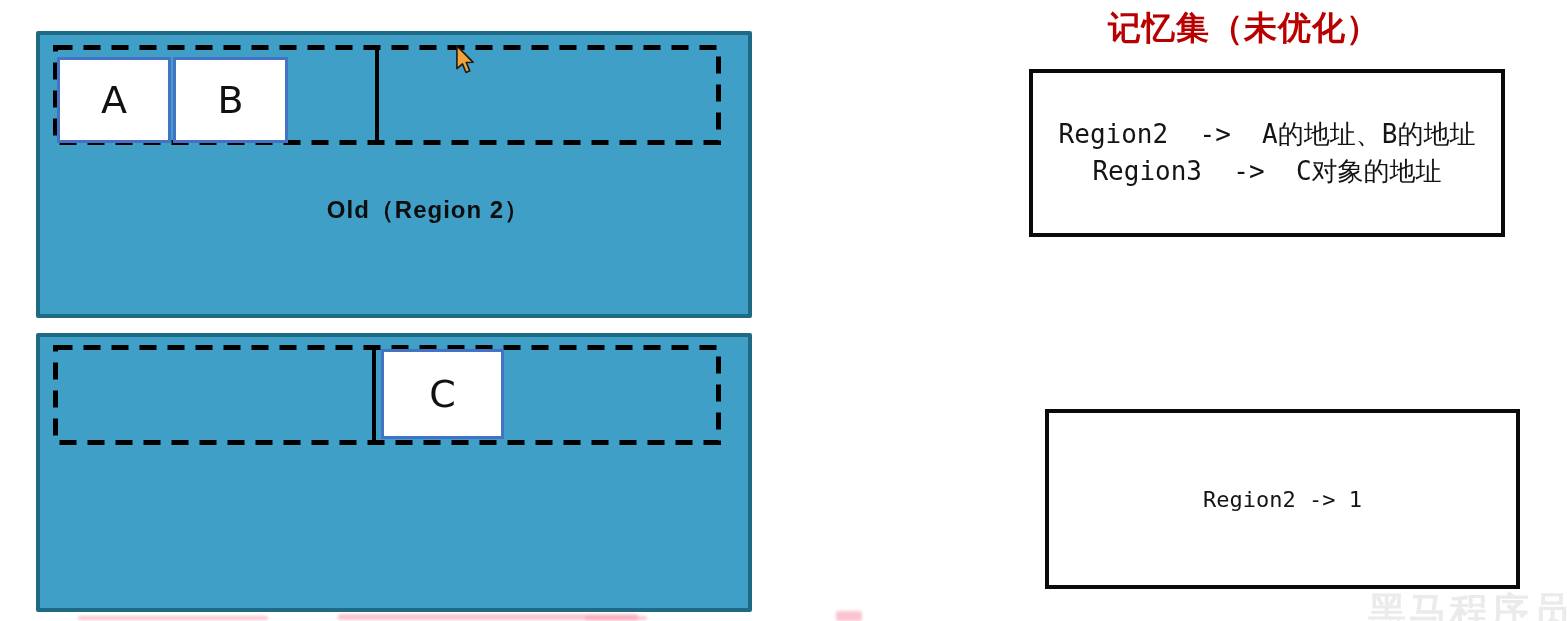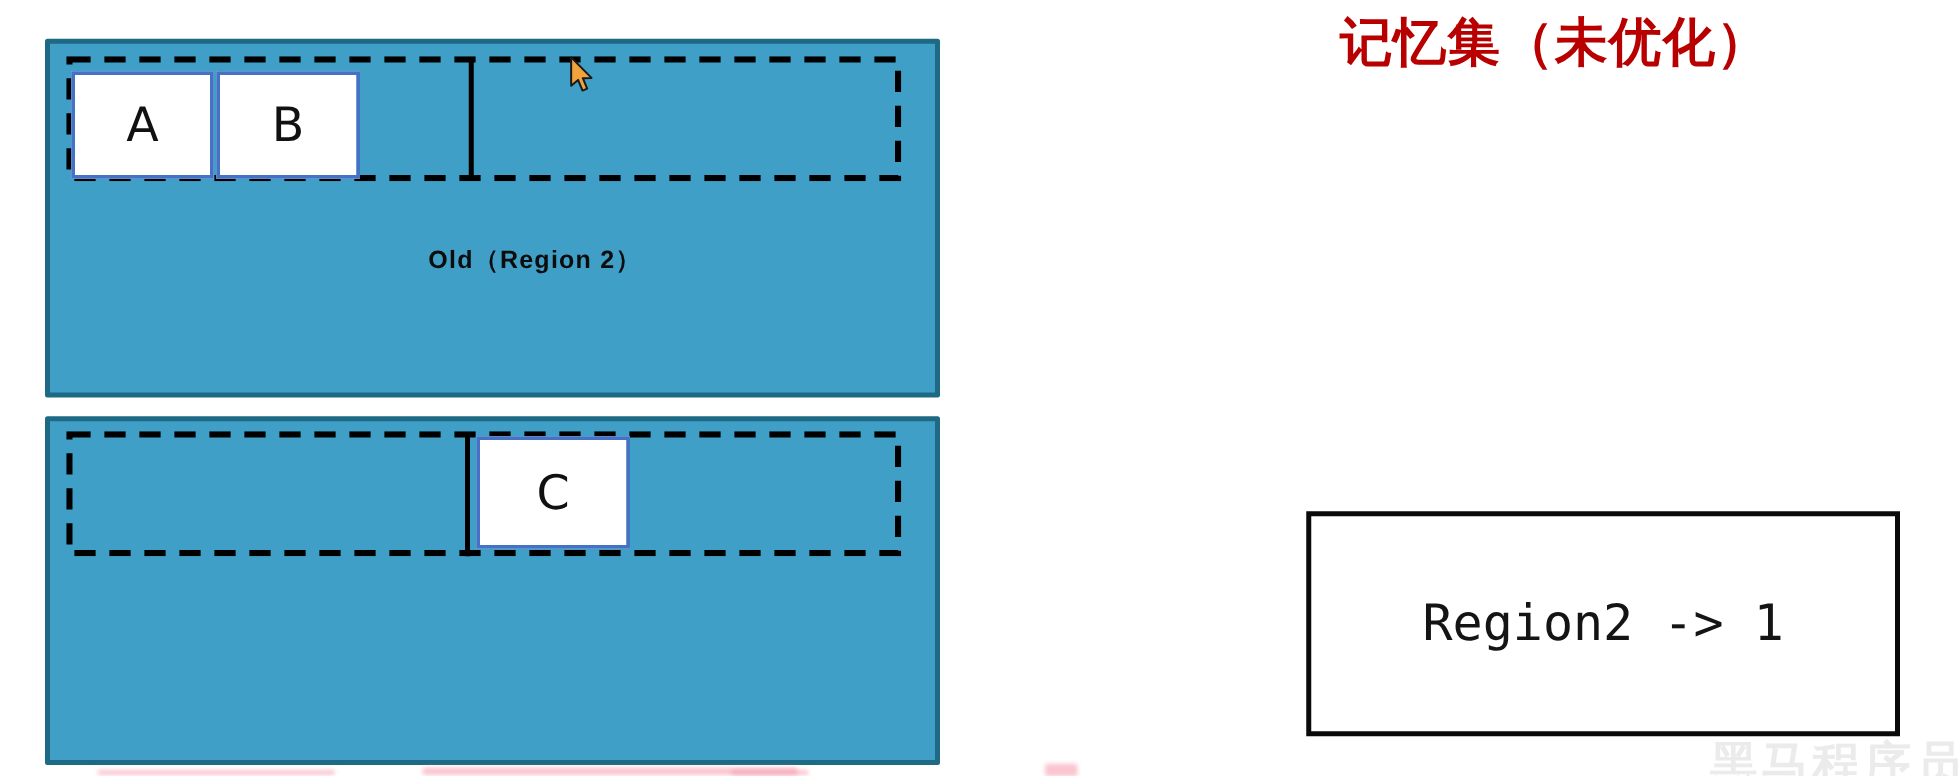--- a/index.html
+++ b/index.html
@@ -23,38 +23,38 @@
     font-size:38px;color:#111;font-family:"DejaVu Sans", sans-serif;
   }
   .obj-a{left:57px;top:57px;width:114px;height:86px;}
   .obj-b{left:173px;top:57px;width:115px;height:86px;}
   .obj-c{left:381px;top:349px;width:123px;height:90px;}
   .tick{position:absolute;width:4px;background:#000;}
   .tick-2{left:375px;top:47px;height:97px;}
   .tick-3{left:372px;top:346px;height:99px;}
   .region-label{
     position:absolute;width:400px;text-align:center;font-weight:bold;
-    font-size:20px;color:#0d0d0d;letter-spacing:1px;
+    font-size:24px;color:#0d0d0d;letter-spacing:1px;
   }
   .region-label-2{left:188px;top:159px;}
   
   .rs-title{
-    position:absolute;text-align:center;font-weight:bold;font-size:42px;
+    position:absolute;text-align:center;font-weight:bold;font-size:33px;
     color:#B80000;letter-spacing:1px;
   }
   .rs-title-1{left:1006px;top:6px;width:476px;}
   .rs-title-2{left:1022px;top:348px;width:475px;}
   .rs-panel{
     position:absolute;background:#fff;border:4px solid #0A0A0A;
     box-sizing:border-box;display:flex;flex-direction:column;
     align-items:center;justify-content:center;
     font-family:"DejaVu Sans Mono", monospace;color:#141414;
   }
   .rs-panel-1{left:1029px;top:69px;width:476px;height:168px;font-size:26px;line-height:37px;}
-  .rs-panel-2{left:1045px;top:409px;width:475px;height:180px;font-size:40px;line-height:35px;}
+  .rs-panel-2{left:1045px;top:409px;width:475px;height:180px;font-size:22px;line-height:35px;}
   .rs-line{white-space:pre;}
   
   .cursor{position:absolute;left:455px;top:45px;width:20px;height:30px;}
   
   .watermark{
     position:absolute;left:1368px;top:586px;font-size:38px;font-weight:bold;
     color:#ebebeb;letter-spacing:3px;white-space:nowrap;
   }
   
   .pink-mark{position:absolute;background:rgba(246,150,170,0.55);filter:blur(1.5px);border-radius:2px;}
@@ -91,20 +91,24 @@
   </div>
   <svg class="dashed-rect dashed-3" width="668" height="100">
     <rect x="2.5" y="2.5" width="663" height="95" fill="none" stroke="#000000" stroke-width="5" stroke-dasharray="17 11"></rect>
   </svg>
   <div class="obj-box obj-c">
     <span>C</span>
   </div>
   <div class="tick tick-3"></div>
 
   <div class="rs-title rs-title-1">记忆集（未优化）</div>
+  <div class="rs-panel rs-panel-1">
+    <div class="rs-line">Region2  -&gt;  A的地址、B的地址</div>
+    <div class="rs-line">Region3  -&gt;  C对象的地址</div>
+  </div>
 
   <div class="rs-panel rs-panel-2">
     <div class="rs-line">Region2 -&gt; 1</div>
   </div>
 
   <div class="pink-mark pm-1"></div>
   <div class="pink-mark pm-2"></div>
   <div class="pink-mark pm-3"></div>
   <div class="pink-mark pm-4"></div>
 

